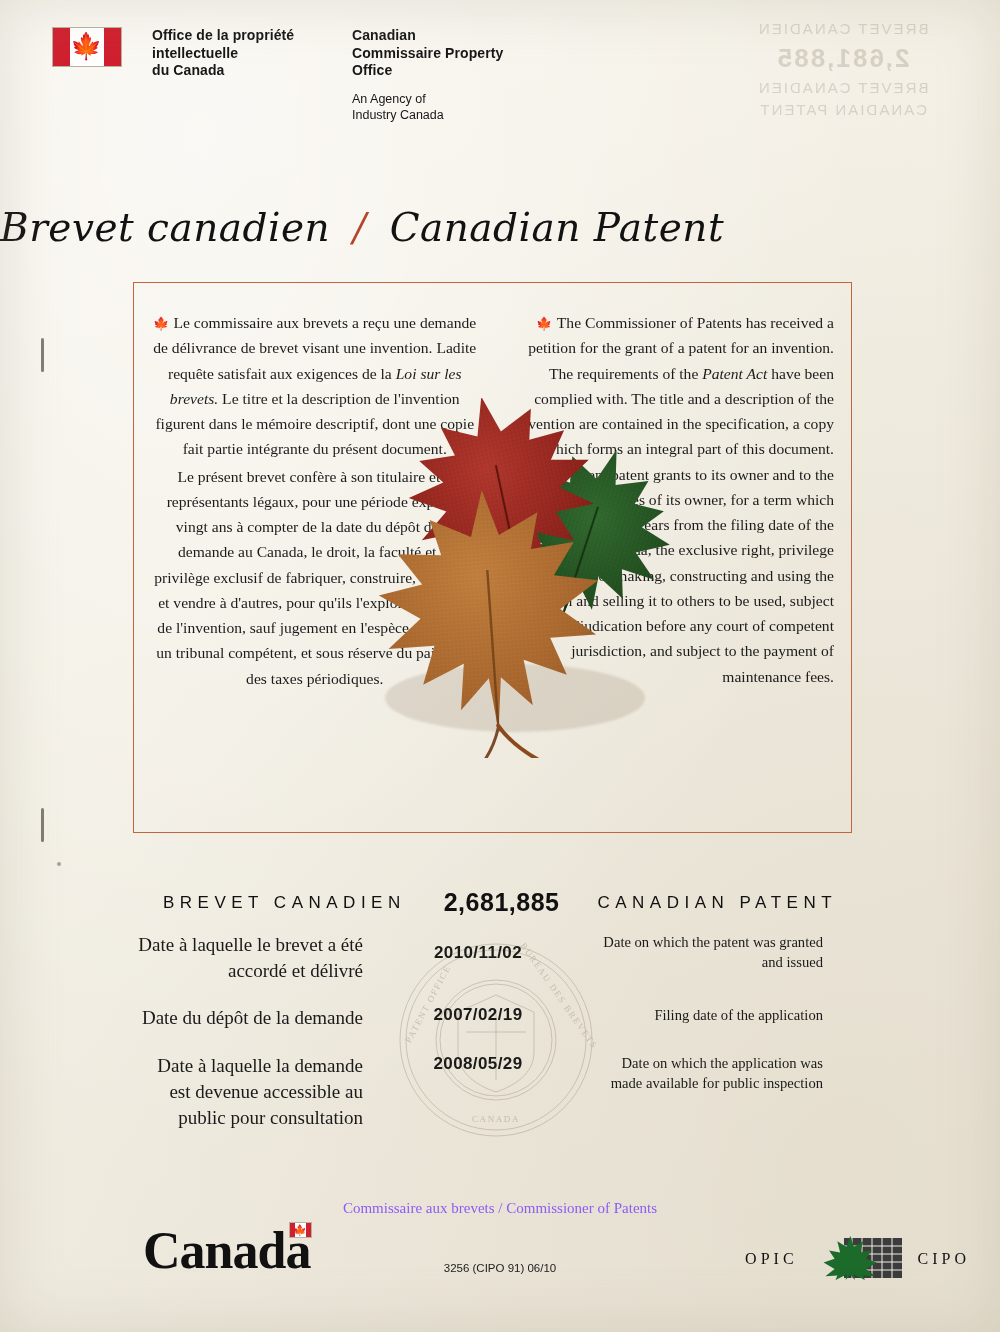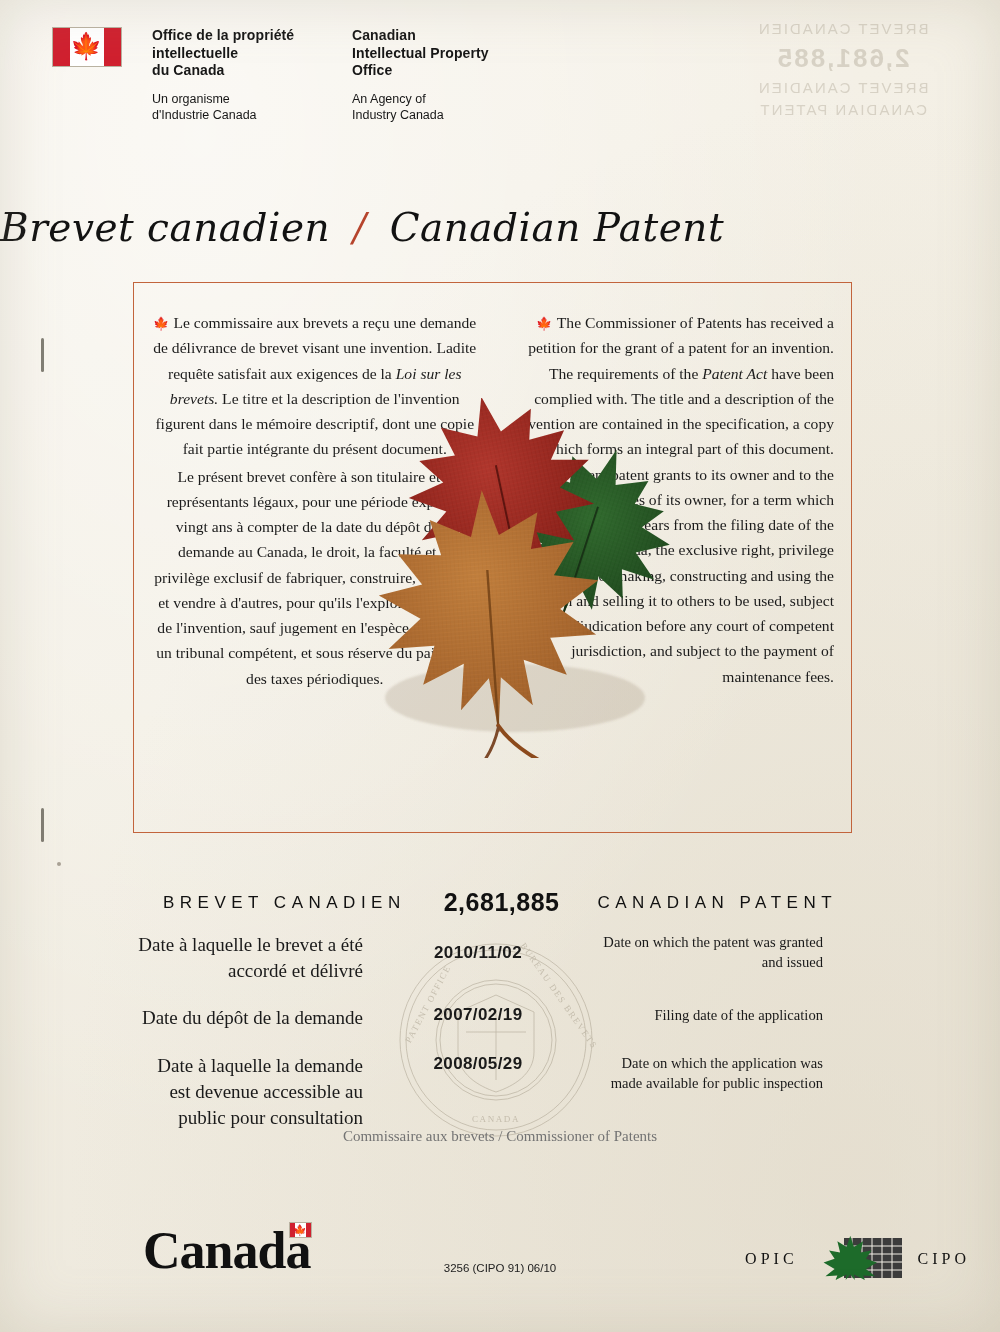--- a/index.html
+++ b/index.html
@@ -267,26 +267,26 @@
     width: 200px;
     height: 200px;
     border-radius: 50%;
     opacity: 0.5;
     pointer-events: none;
   }
 
   
   .signature {
     position: absolute;
-    top: 1128px;
+    top: 1200px;
     left: 0;
     width: 1000px;
     text-align: center;
     font-size: 15px;
-    color: #737373;
+    color: #8b5cf6;
   }
 
   
   .canada-wordmark {
     position: absolute;
     left: 143px;
     top: 1225px;
     font-family: "Liberation Serif", serif;
     font-size: 52px;
     font-weight: bold;
@@ -362,28 +362,24 @@
     <div class="mid">
         <span class="leaf">🍁</span>
       </div>
     <div class="bar"></div>
   </div>
   <div class="wordmark-cols">
     <div class="wm-col fr">
       <div class="big">Office de la propriété</div>
       <div class="big">intellectuelle</div>
       <div class="big">du Canada</div>
-      <div class="small">
-        <div>Un organisme</div>
-        <div>d'Industrie Canada</div>
-      </div>
     </div>
     <div class="wm-col en">
       <div class="big">Canadian</div>
-      <div class="big">Intellectual Property</div>
+      <div class="big">Commissaire Property</div>
       <div class="big">Office</div>
       <div class="small">
         <div>An Agency of</div>
         <div>Industry Canada</div>
       </div>
     </div>
   </div>
 </header>
 
 <div class="script-title">

